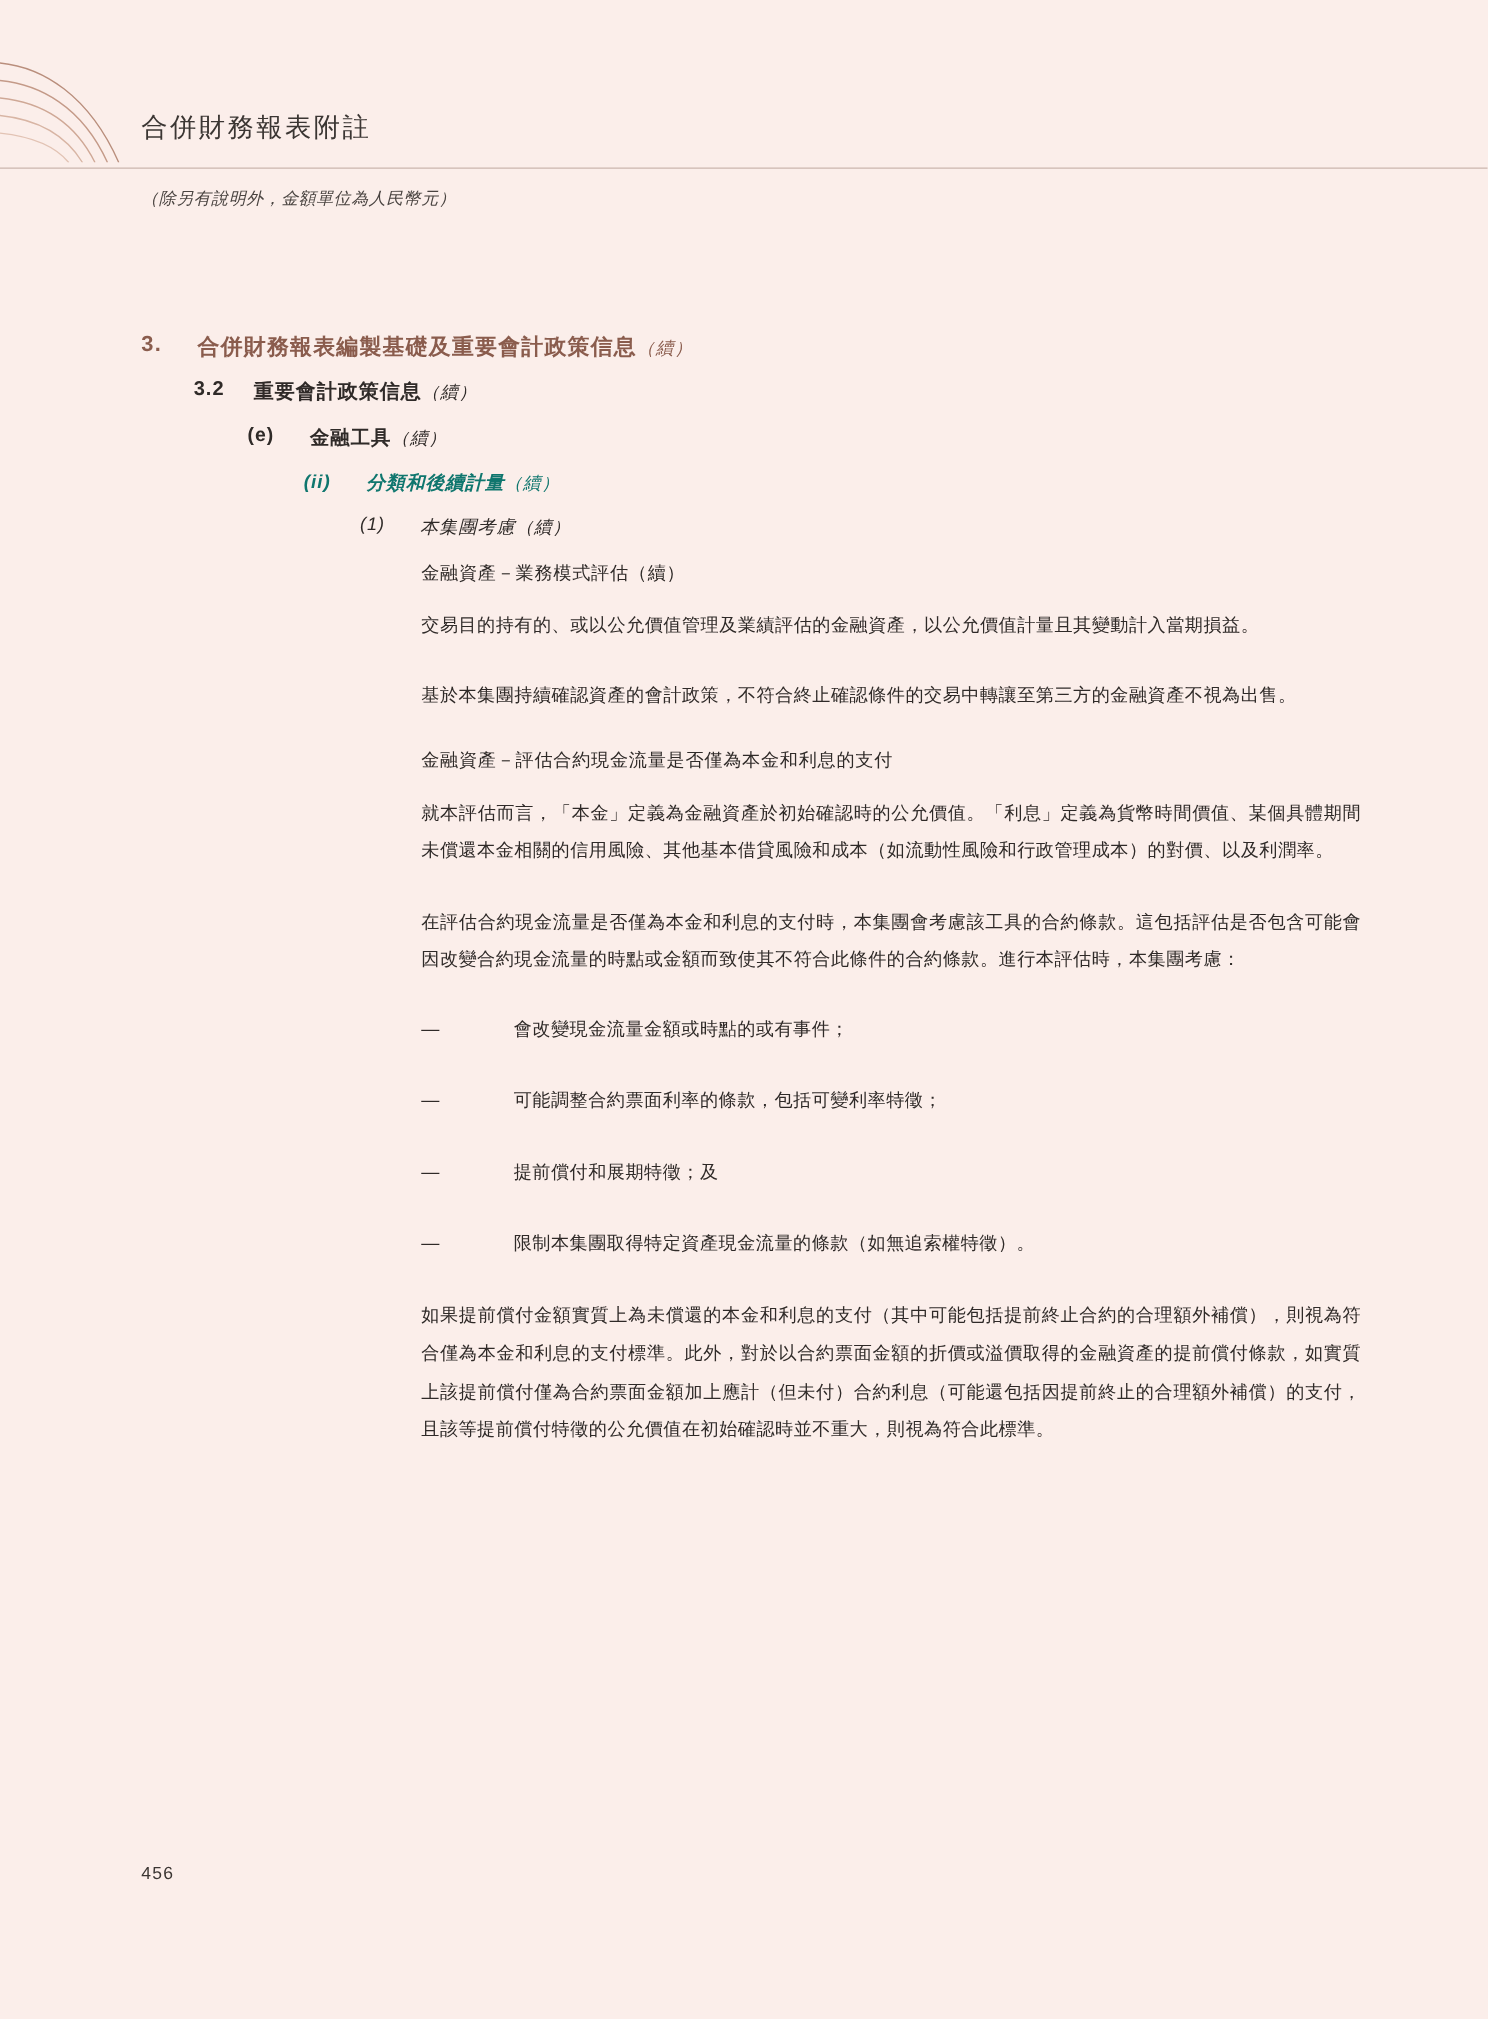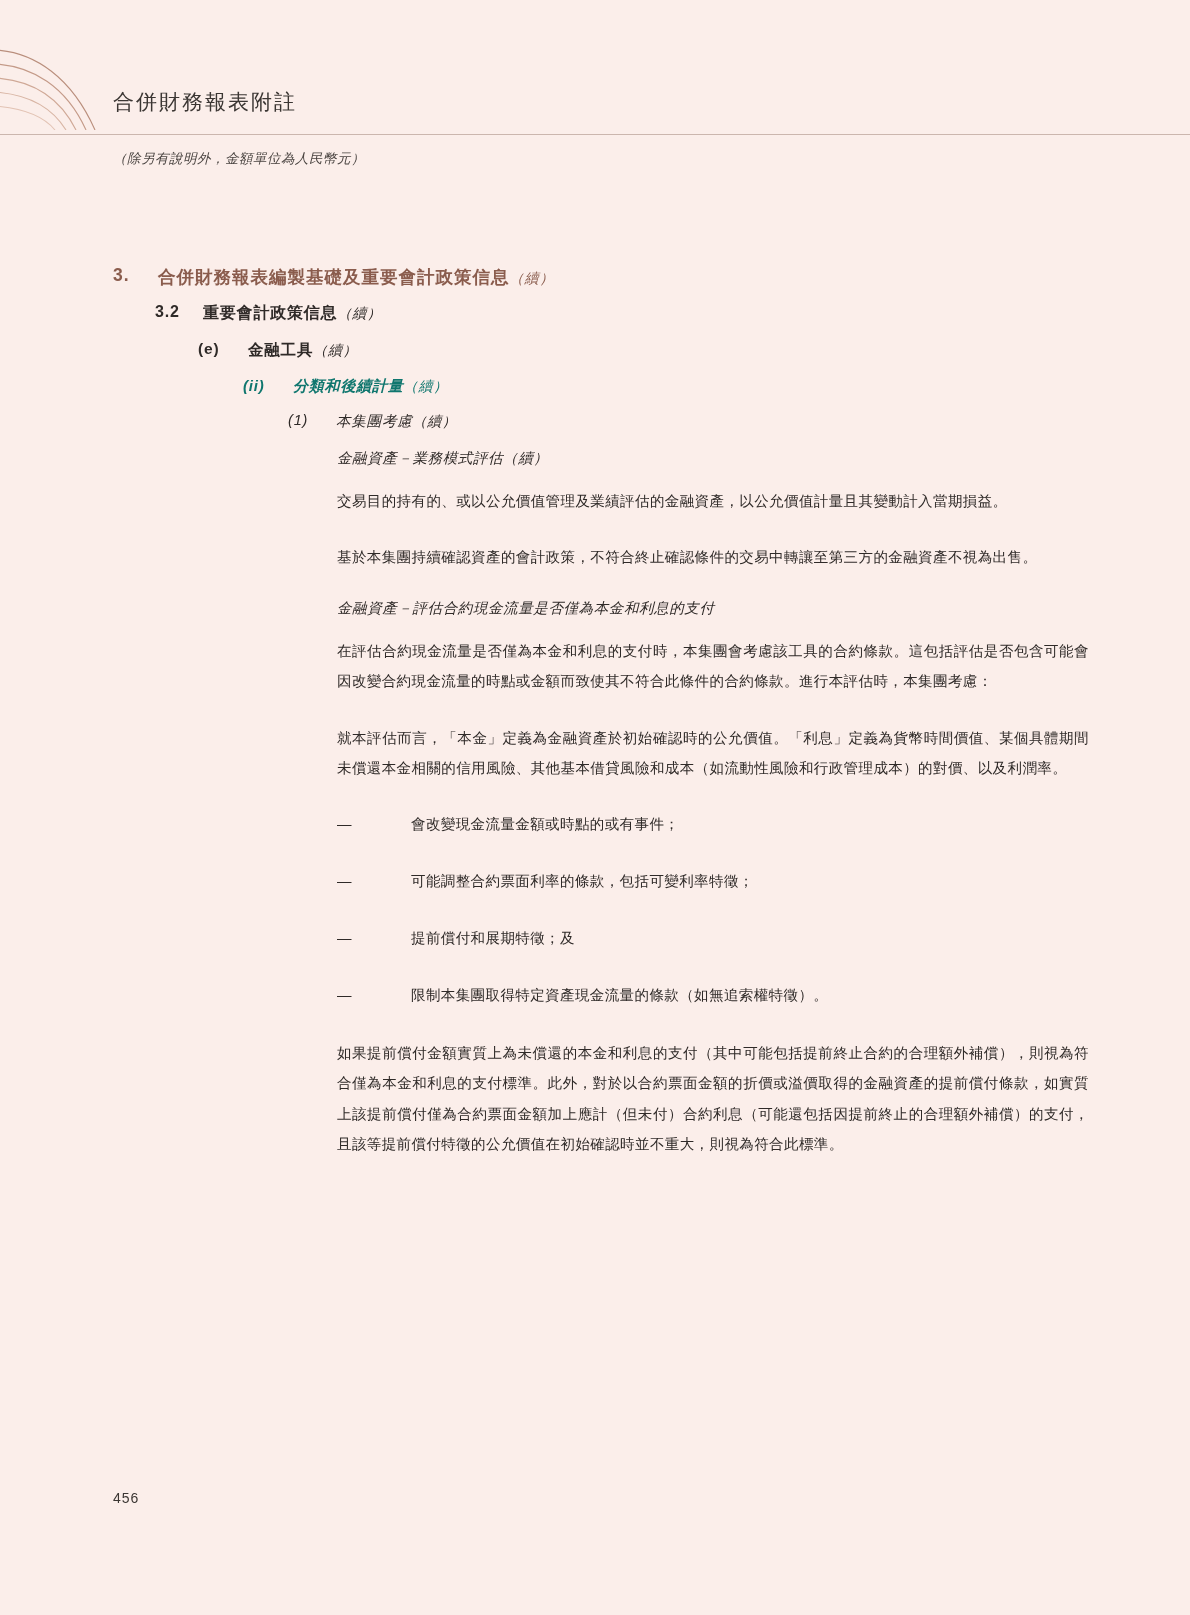--- a/index.html
+++ b/index.html
@@ -139,21 +139,20 @@
   .lvl5 .num { position: absolute; left: 0; top: 0; }
   .lvl5 .txt { display: inline-block; margin-left: 48px; }
 
   .body-col {
     margin-left: 337px;
     width: 752px;
   }
 
   .subhead {
     font-size: 14.5px;
-    font-style: italic;
     letter-spacing: 0.6px;
     color: #2f2a28;
     margin-bottom: 18px;
   }
 
   p.para {
     font-size: 14.5px;
     line-height: 2.1;
     letter-spacing: 0.4px;
     color: #2f2a28;
@@ -239,24 +238,24 @@
   <div class="body-col">
 
     <div class="subhead">金融資產－業務模式評估（續）</div>
 
     <p class="para">交易目的持有的、或以公允價值管理及業績評估的金融資產，以公允價值計量且其變動計入當期損益。</p>
 
     <p class="para">基於本集團持續確認資產的會計政策，不符合終止確認條件的交易中轉讓至第三方的金融資產不視為出售。</p>
 
     <div class="subhead">金融資產－評估合約現金流量是否僅為本金和利息的支付</div>
 
+    <p class="para">就本評估而言，「本金」定義為金融資產於初始確認時的公允價值。「利息」定義為貨幣時間價值、某個具體期間未償還本金相關的信用風險、其他基本借貸風險和成本（如流動性風險和行政管理成本）的對價、以及利潤率。</p>
+
     <p class="para">在評估合約現金流量是否僅為本金和利息的支付時，本集團會考慮該工具的合約條款。這包括評估是否包含可能會因改變合約現金流量的時點或金額而致使其不符合此條件的合約條款。進行本評估時，本集團考慮：</p>
 
-    <p class="para">就本評估而言，「本金」定義為金融資產於初始確認時的公允價值。「利息」定義為貨幣時間價值、某個具體期間未償還本金相關的信用風險、其他基本借貸風險和成本（如流動性風險和行政管理成本）的對價、以及利潤率。</p>
-
     <ul class="dashlist">
       <li>
         <span class="dash">—</span>
         <span>會改變現金流量金額或時點的或有事件；</span>
       </li>
       <li>
         <span class="dash">—</span>
         <span>可能調整合約票面利率的條款，包括可變利率特徵；</span>
       </li>
       <li>

